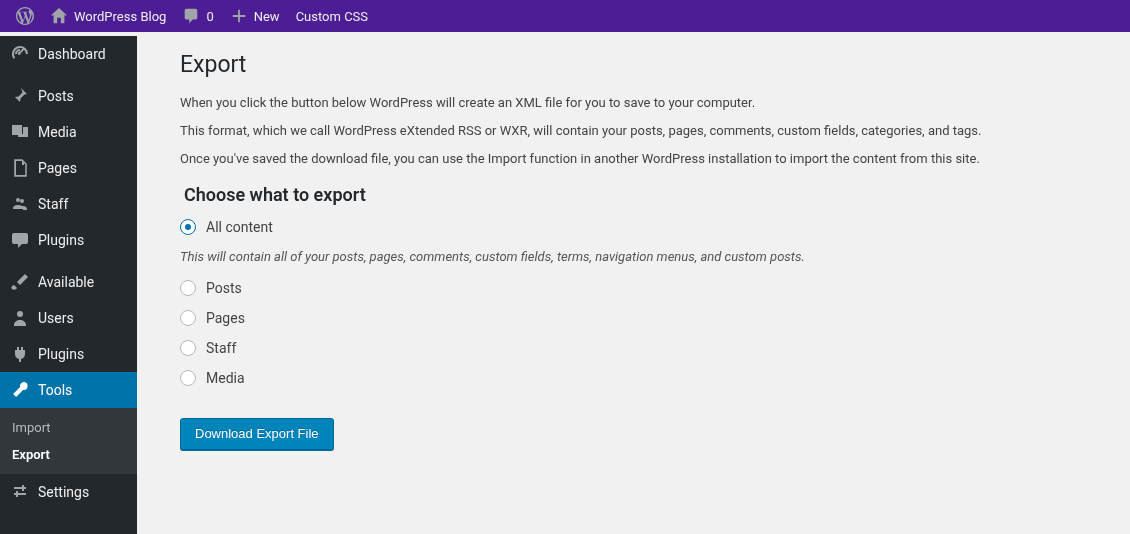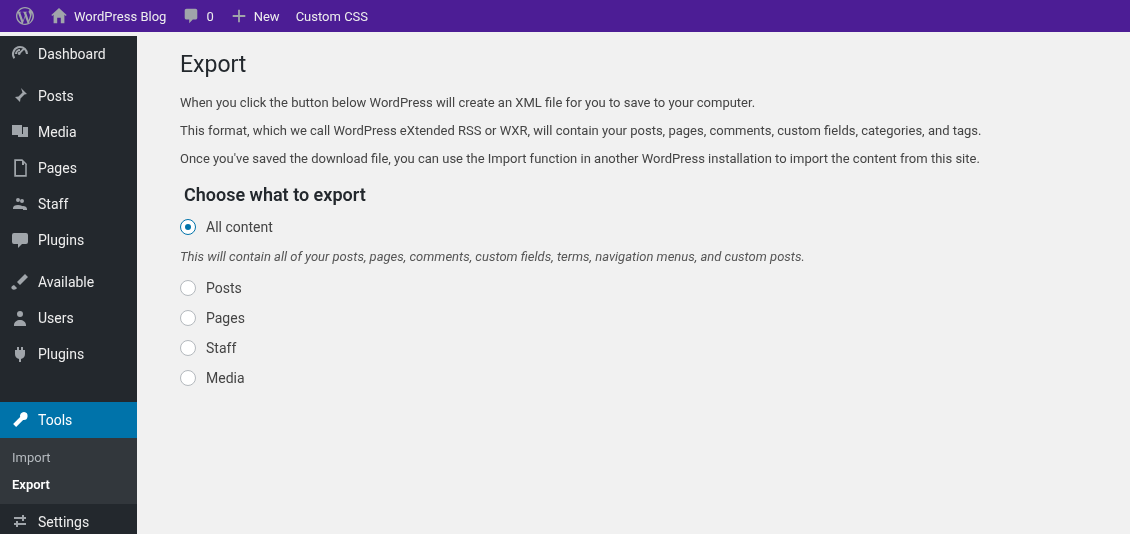--- a/index.html
+++ b/index.html
@@ -56,21 +56,20 @@
     font-size: 14px;
     cursor: pointer;
     position: relative;
   }
   .adminmenu .menu-item.separator-before { margin-top: 6px; }
   .adminmenu .menu-item .mi-icon { width: 20px; display: inline-flex; justify-content: center; }
   .adminmenu .menu-item svg { fill: #a0a5aa; }
   .adminmenu .menu-item.current {
     background: #0073aa;
     color: #fff;
-    margin-top: 30px;
   }
   .adminmenu .menu-item.current svg { fill: #fff; }
   .adminmenu .menu-item.current::after {
     content: "";
     position: absolute;
     right: -8px;
     top: 50%;
     margin-top: -8px;
     border: 8px solid transparent;
     border-right-color: #f1f1f1;
@@ -343,13 +342,14 @@
   </label>
   <label class="radio-row">
     <input type="radio" name="content" style="">
     <span>Staff</span>
   </label>
   <label class="radio-row">
     <input type="radio" name="content" style="">
     <span>Media</span>
   </label>
 
+  <button class="button-primary">Download Export File</button>
 </div>
 
 </body></html>

